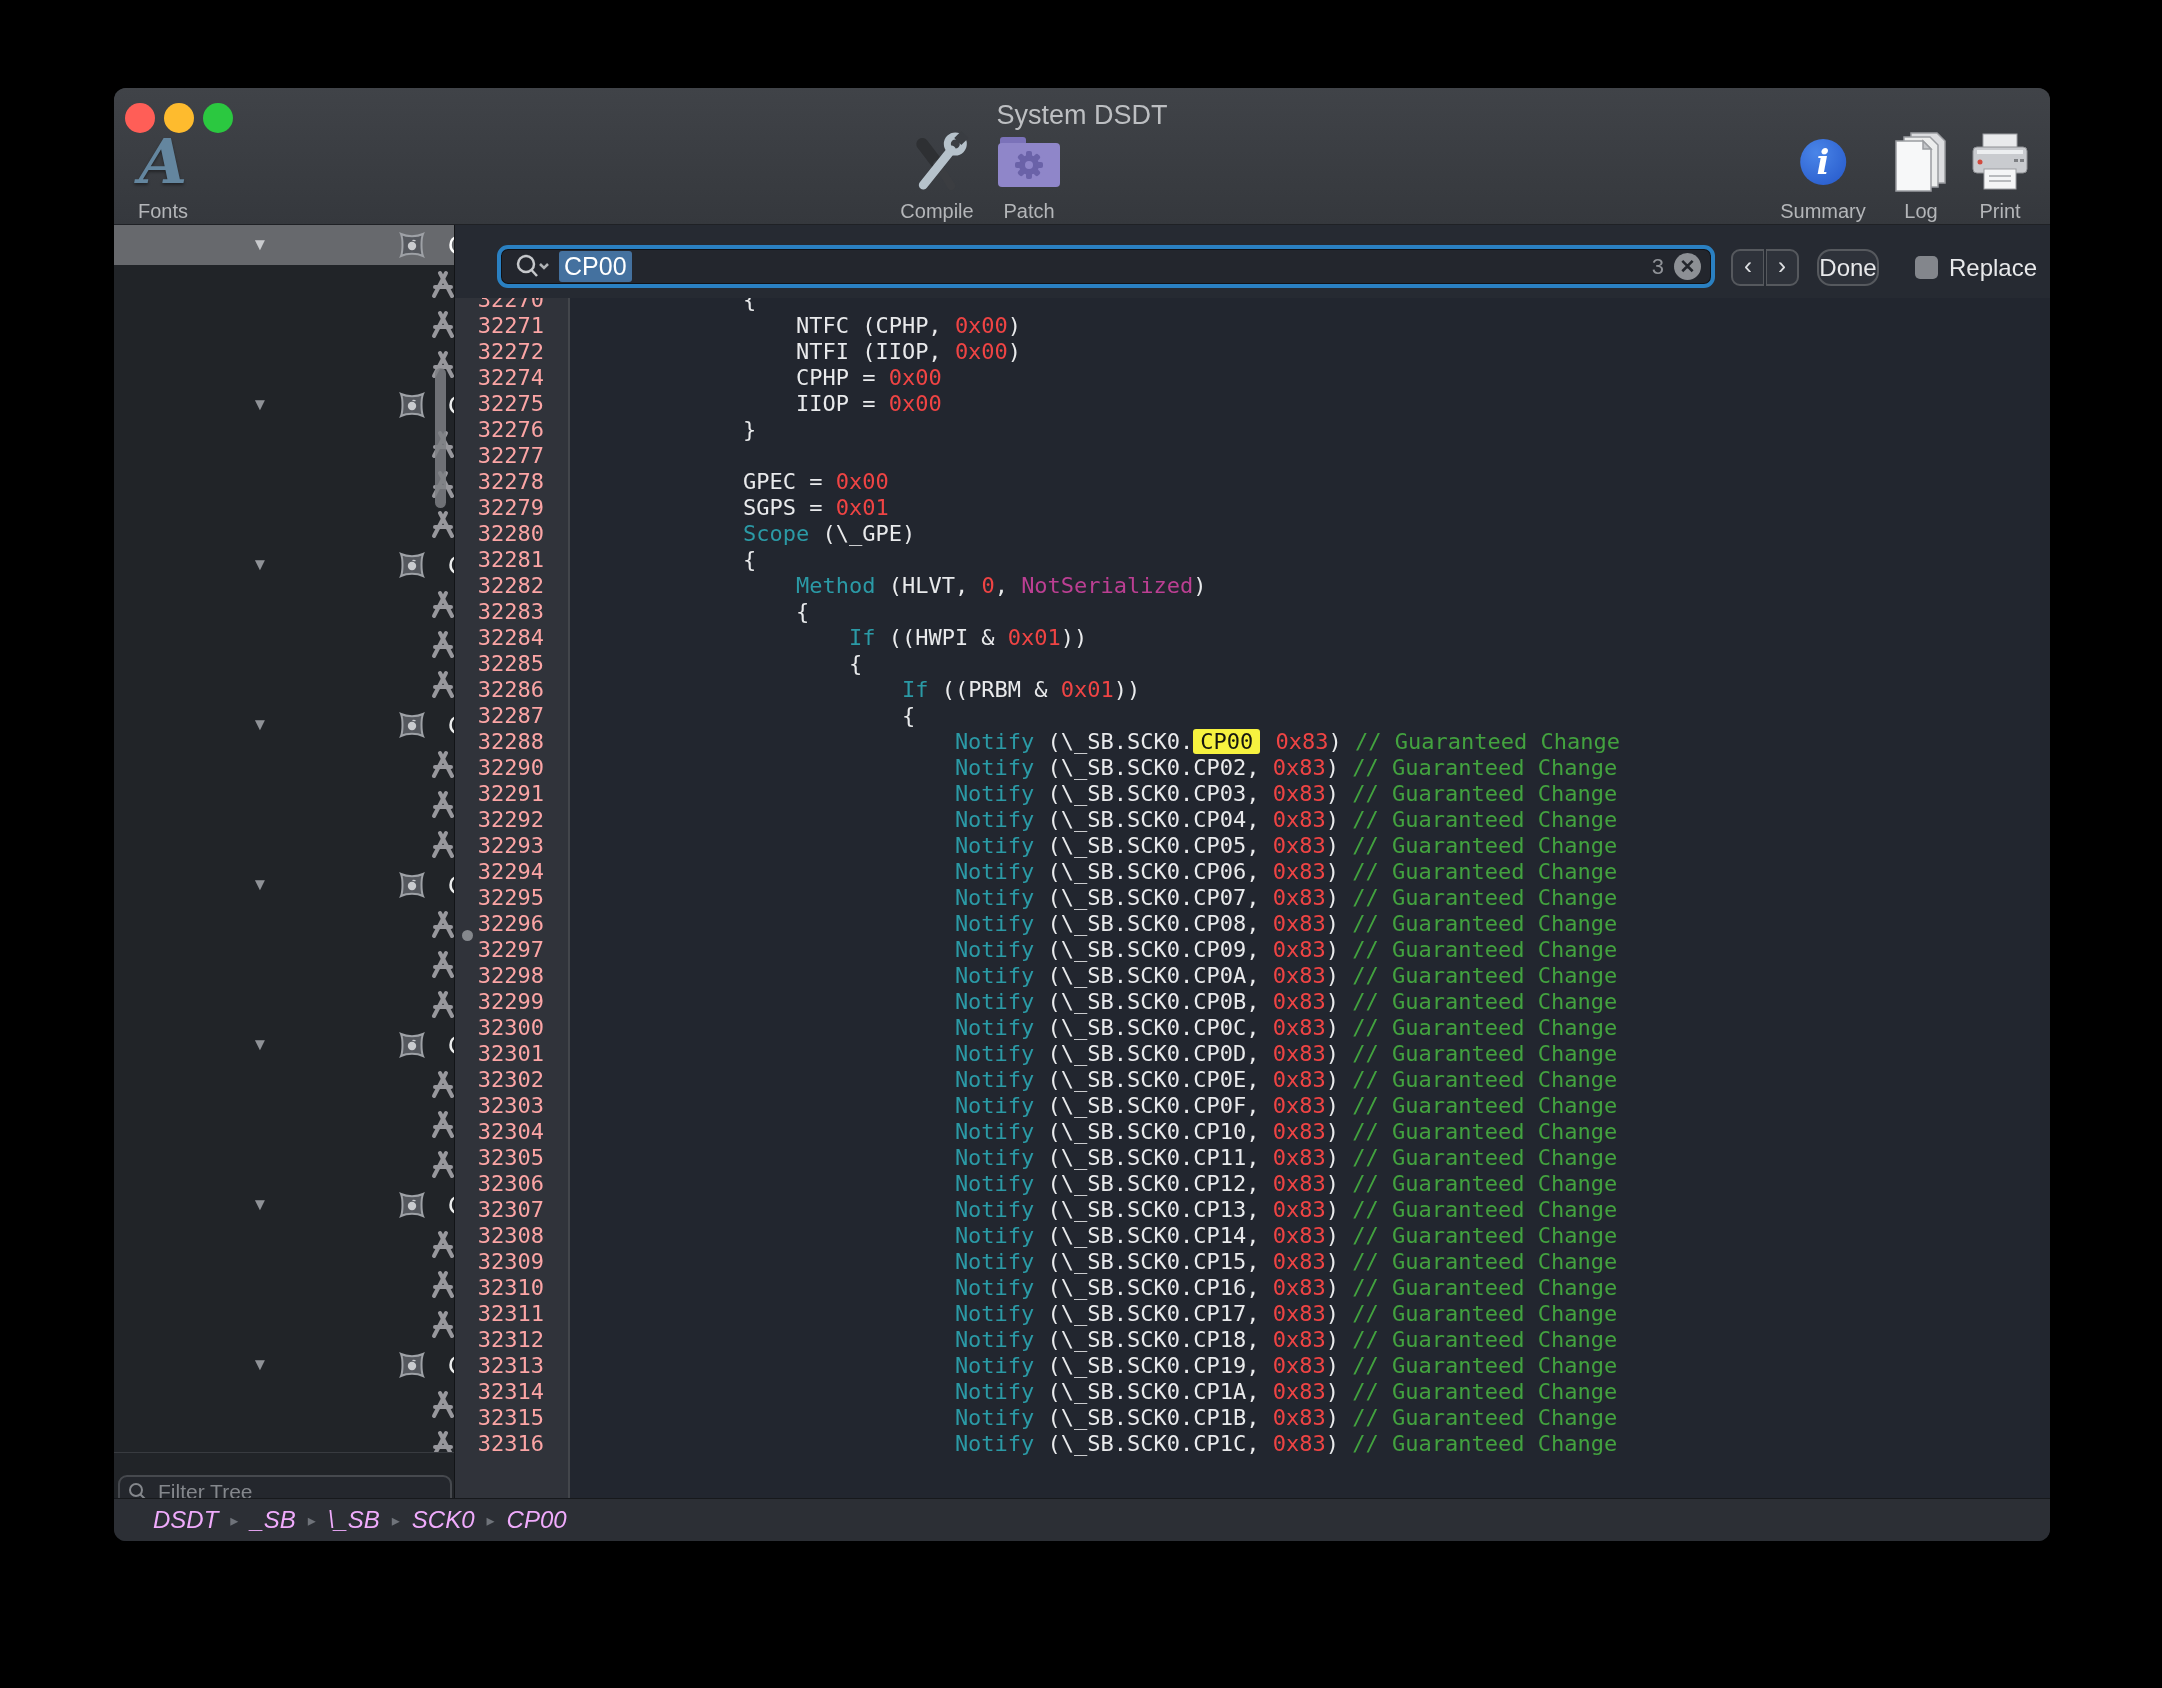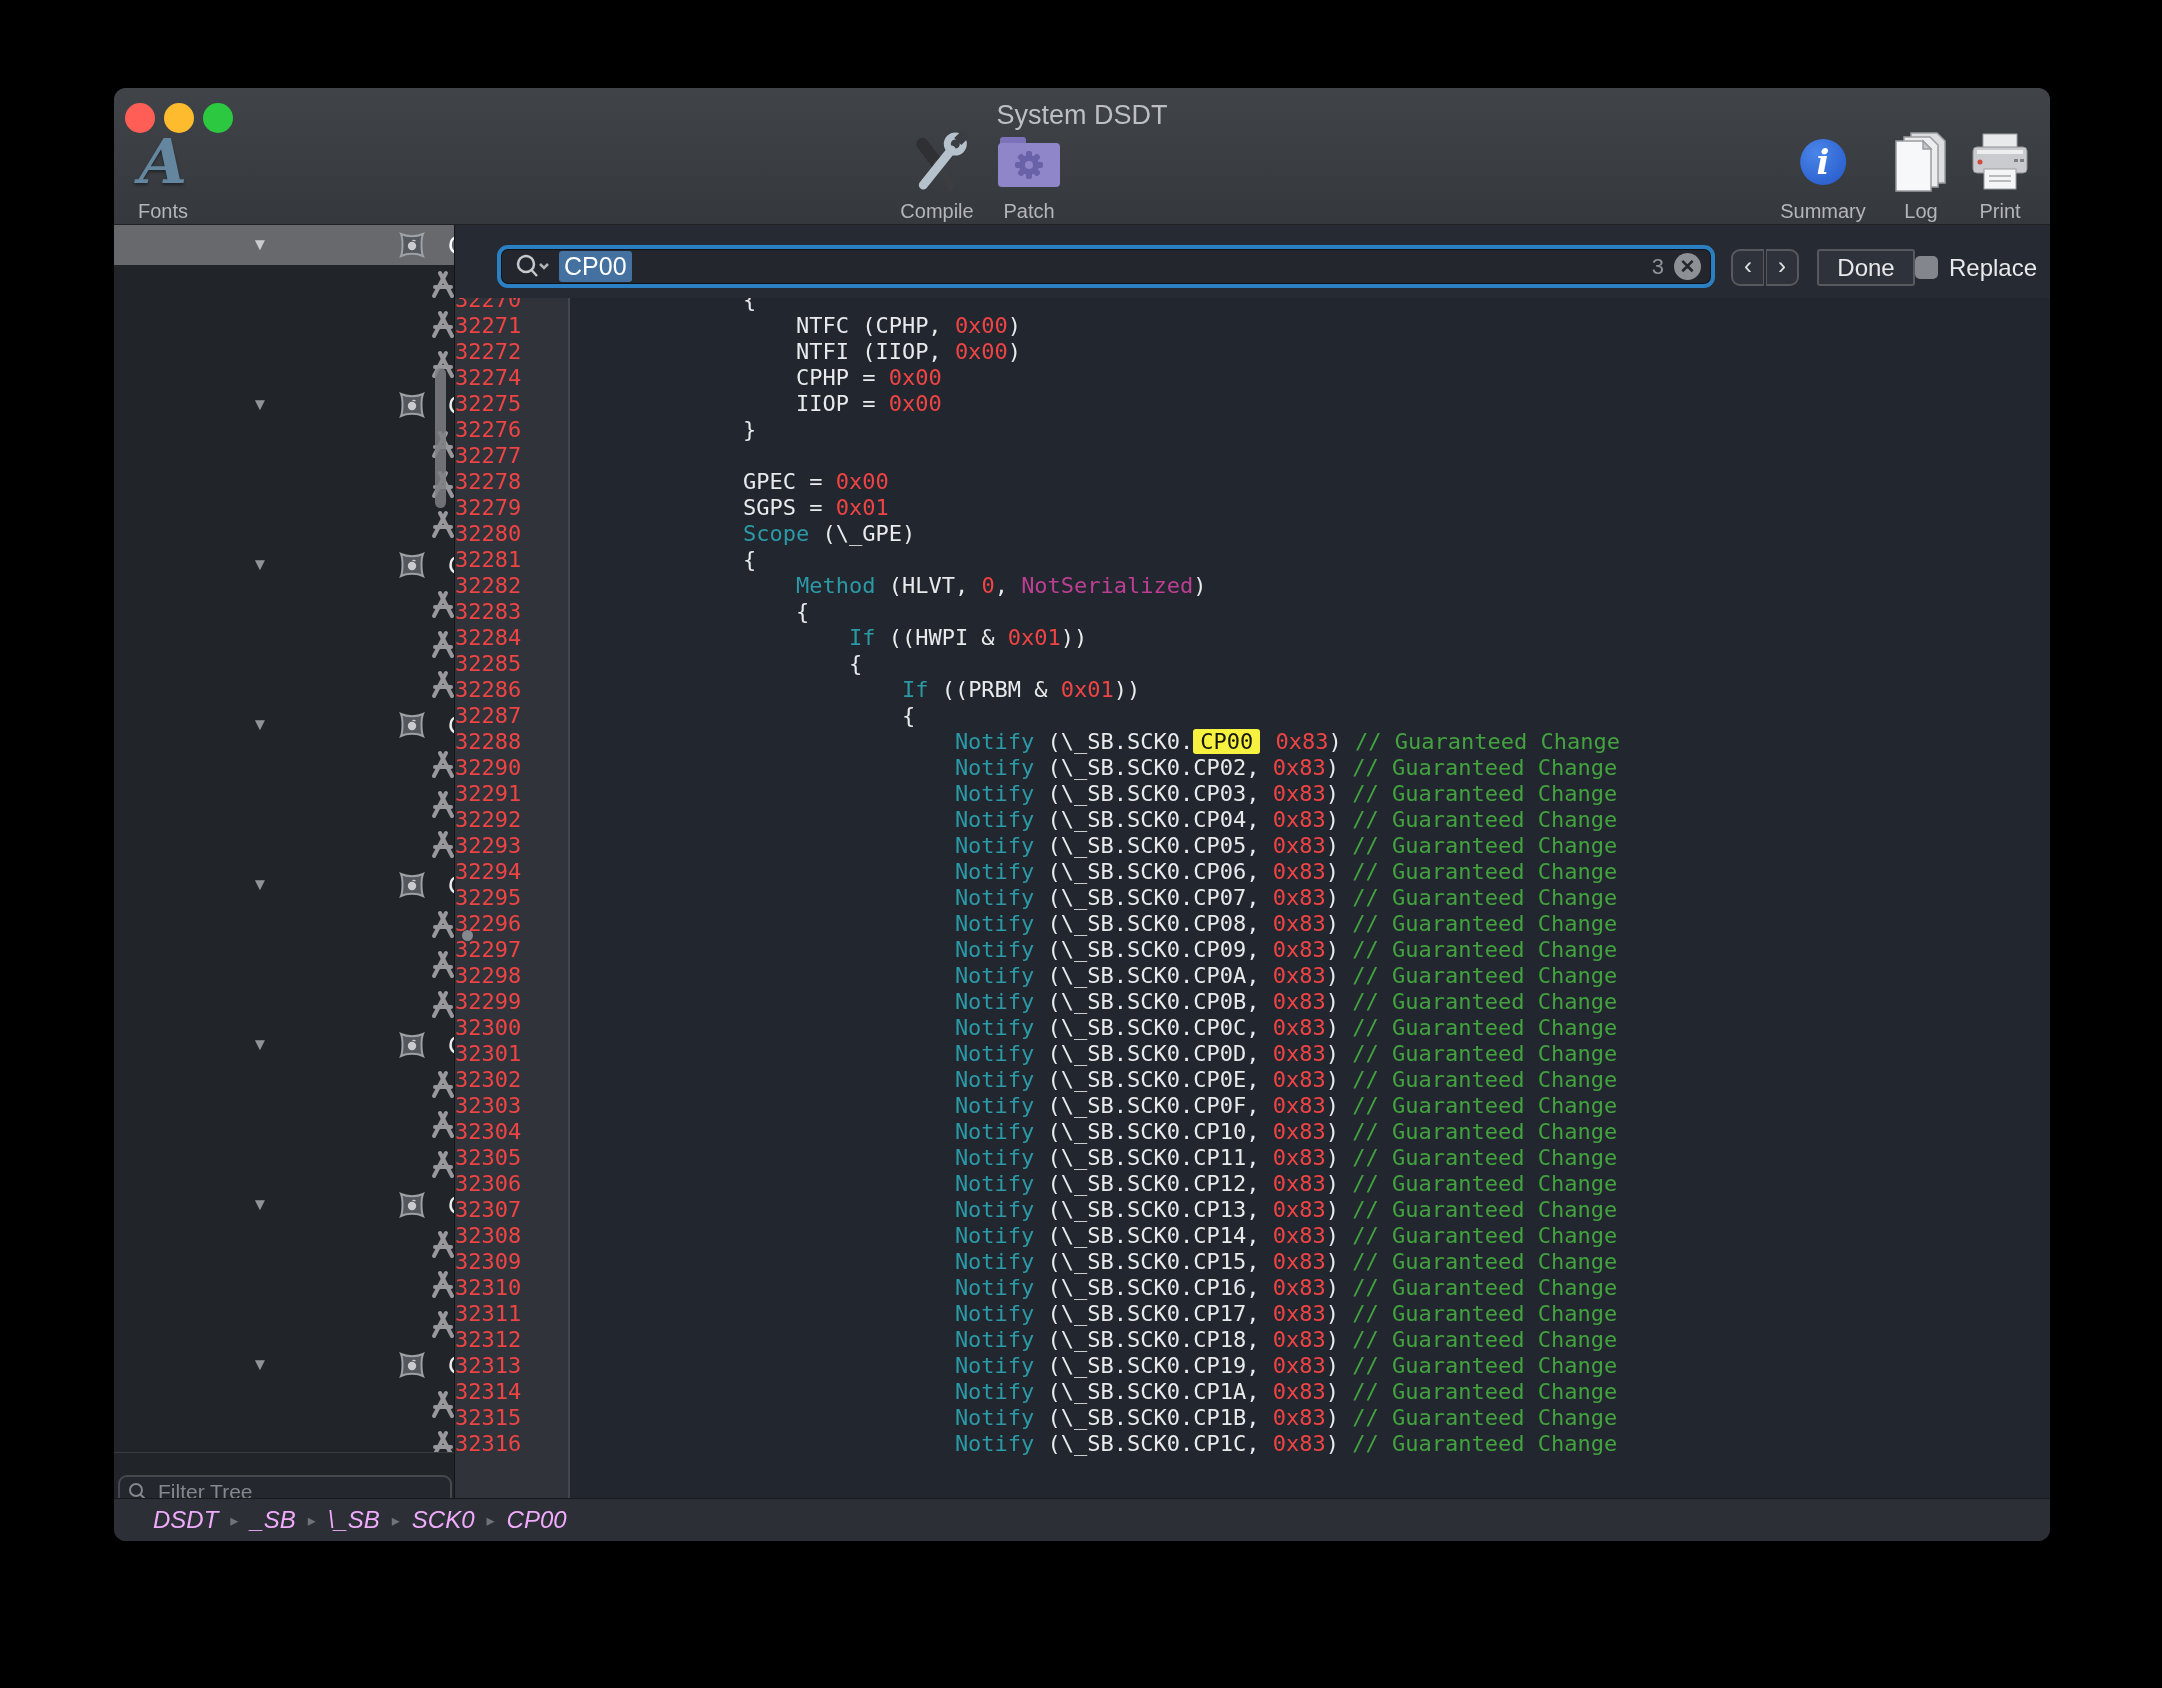--- a/index.html
+++ b/index.html
@@ -49,29 +49,29 @@
   #findbar{position:absolute;left:0;top:0;right:0;height:73px;background:#262a32;}
   #search-field{position:absolute;left:42px;top:20px;width:1218px;height:43px;border-radius:11px;background:#23262d;border:4px solid #2a80c2;box-shadow:inset 0 0 0 1px #101216;display:flex;align-items:center;padding:0 10px;}
   #search-mag{display:flex;align-items:center;margin-left:4px;margin-right:10px;}
   #search-query{font-size:25px;color:#fff;background:#44719f;border-radius:3px;padding:1px 5px;}
   #search-count{margin-left:auto;font-size:22px;color:#8f9297;padding-right:10px;}
   #search-clear{width:27px;height:27px;border-radius:50%;background:#8d9095;display:flex;align-items:center;justify-content:center;color:#23262c;font-size:19px;font-weight:bold;}
   .seg{position:absolute;top:24px;height:37px;border:2px solid #56595e;background:rgba(255,255,255,.04);border-radius:9px;display:flex;align-items:center;justify-content:center;color:#dfe1e3;}
   #seg-prev{left:1276px;width:33px;border-top-right-radius:0;border-bottom-right-radius:0;border-right:1px solid #56595e;}
   #seg-next{left:1311px;width:33px;border-top-left-radius:0;border-bottom-left-radius:0;border-left:1px solid #56595e;}
   .seg span{font-size:24px;line-height:24px;transform:translateY(-2px);}
-  #done-btn{position:absolute;left:1362px;top:24px;width:98px;height:37px;border:2px solid #56595e;background:rgba(255,255,255,.04);border-radius:3px;color:#e8e9eb;font-size:24px;display:flex;align-items:center;justify-content:center;}
+  #done-btn{position:absolute;left:1362px;top:24px;width:62px;height:37px;border:2px solid #56595e;background:rgba(255,255,255,.04);border-radius:14px;color:#e8e9eb;font-size:24px;display:flex;align-items:center;justify-content:center;}
   #replace-check{position:absolute;left:1460px;top:31px;width:23px;height:23px;border-radius:5px;background:#83868c;}
   #replace-label{position:absolute;left:1494px;top:29px;font-size:24px;color:#e8e9eb;}
   
   #code-viewport{position:absolute;left:0;top:73px;right:0;bottom:0;overflow:hidden;}
   #gutter-bg{position:absolute;left:0;top:0;width:115px;height:100%;background:#30333a;border-right:2px solid #43464b;}
   #code-lines{position:absolute;left:0;top:-11px;right:0;}
   .cl{height:26px;display:flex;font-family:"DejaVu Sans Mono",monospace;font-size:22px;line-height:26px;white-space:pre;}
-  .ln{width:103px;flex:0 0 auto;color:#ef4444;padding-right:14px;}
+  .ln{width:103px;flex:0 0 auto;text-align:right;color:#fca5a5;padding-right:14px;}
   .ct{padding-left:26px;}
   .w{color:#e9eaec;} .k{color:#2b9aa6;} .p{color:#ef4444;} .m{color:#bc3f93;} .c{color:#43a33f;}
   .h{background:#f6f23f;color:#15160f;border-radius:3px;padding:0 7px;margin-right:2px;}
   #divider-dot{position:absolute;left:7px;top:632px;width:11px;height:11px;border-radius:50%;background:#85888d;}
 </style>
 </head>
 <body>
 
 <div id="window">
 

